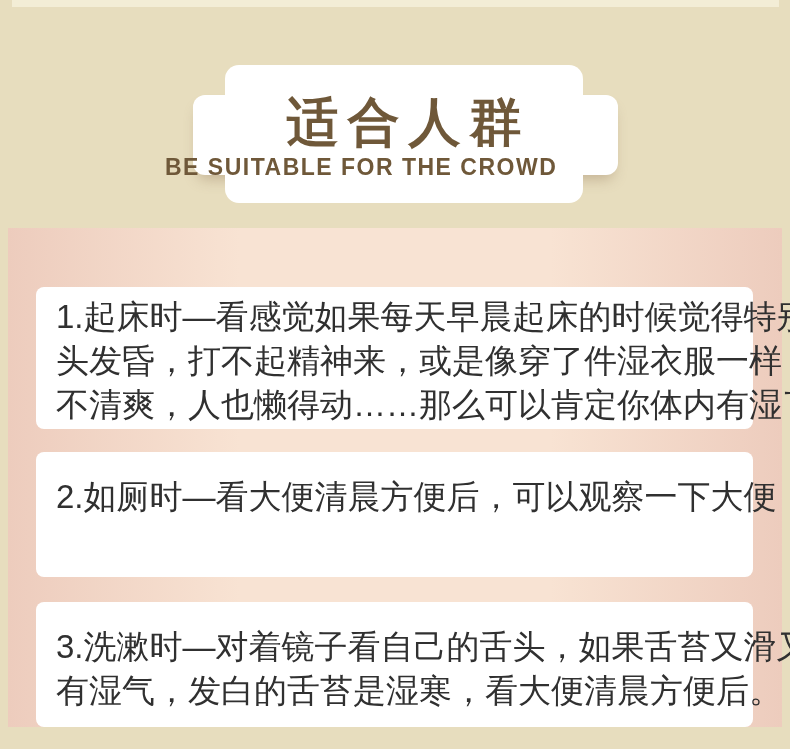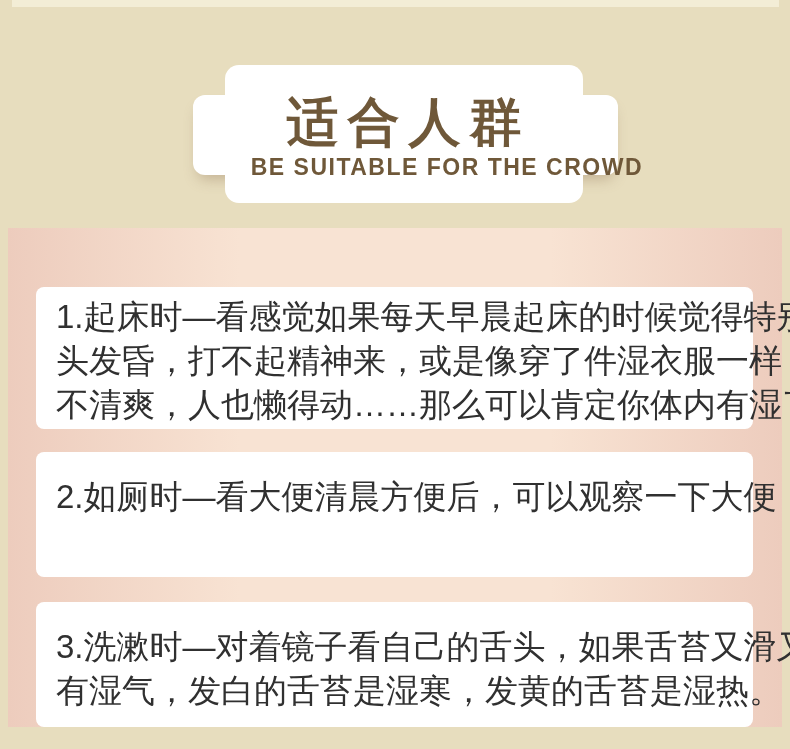--- a/index.html
+++ b/index.html
@@ -28,21 +28,21 @@
     background:#ffffff;border-radius:14px;
   }
   .header .title{
     position:absolute;left:217px;top:88px;width:358px;
     text-align:center;font-size:52px;font-weight:bold;
     color:#6f5839;letter-spacing:9px;text-indent:9px;
     white-space:nowrap;
   }
   .header .subtitle{
     position:absolute;left:157px;top:154px;width:478px;
-    text-align:right;font-size:23px;font-weight:bold;
+    text-align:left;font-size:23px;font-weight:bold;
     color:#6f5839;letter-spacing:1.5px;white-space:nowrap;
   }
 
   
   .pink-section{
     position:absolute;left:8px;top:228px;width:774px;height:499px;
     background:linear-gradient(90deg,#edccbd 0%,#f8e3d3 30%,#f8e3d3 70%,#edccbd 100%);
   }
   .text-card{
     position:absolute;left:36px;width:717px;
@@ -86,18 +86,18 @@
     <div class="para">头发昏，打不起精神来，或是像穿了件湿衣服一样，浑身</div>
     <div class="para">不清爽，人也懒得动……那么可以肯定你体内有湿了。</div>
   </div>
 
   <div class="text-card" id="card-2">
     <div class="para">2.如厕时—看大便清晨方便后，可以观察一下大便，是不是</div>
   </div>
 
   <div class="text-card" id="card-3">
     <div class="para">3.洗漱时—对着镜子看自己的舌头，如果舌苔又滑又腻绝对</div>
-    <div class="para">有湿气，发白的舌苔是湿寒，发黄的舌苔是湿热。</div>
+    <div class="para">有湿气，发白的舌苔是湿寒，看大便清晨方便后。</div>
   </div>
 
   <div class="bottom-strip"></div>
 
 </div>
 
 </body></html>

